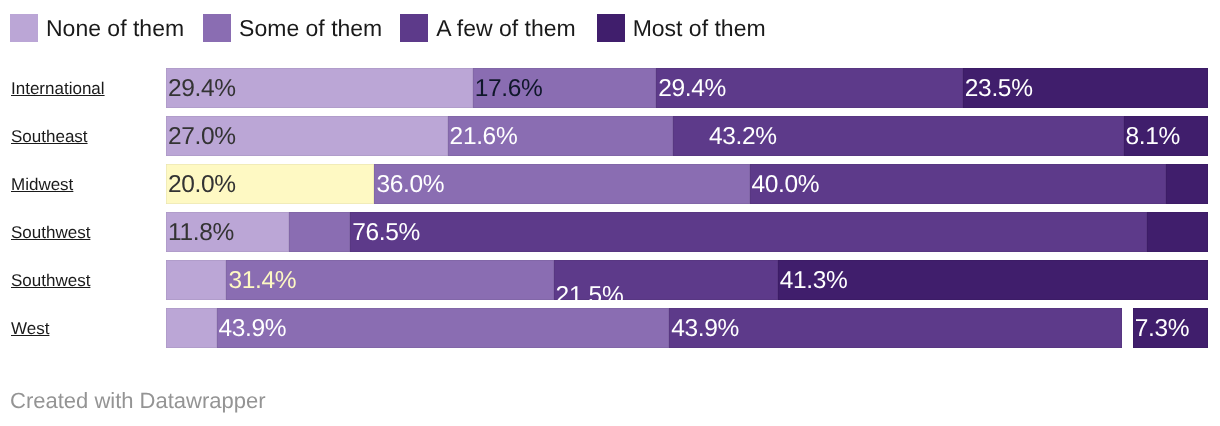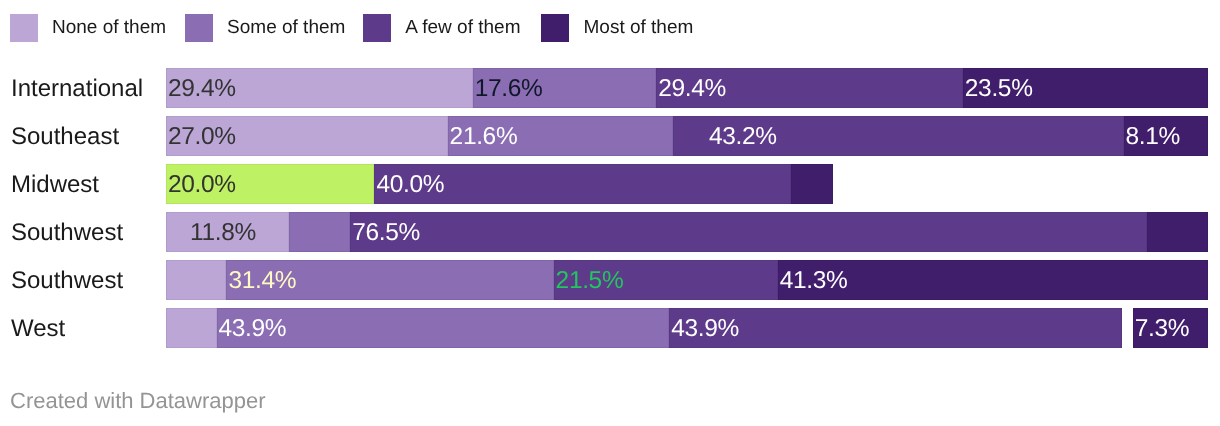--- a/index.html
+++ b/index.html
@@ -40,22 +40,22 @@
   }
   .legend-item:nth-child(1) { margin-right: 19px; }
   .legend-item:nth-child(2) { margin-right: 18px; }
   .legend-item:nth-child(3) { margin-right: 21px; }
   .legend-swatch {
     width: 28px;
     height: 28px;
     flex: 0 0 28px;
   }
   .legend-label {
-    margin-left: 14px;
-    font-size: 19px;
+    margin-left: 8px;
+    font-size: 23px;
     line-height: 28px;
     color: #1a1a1a;
     white-space: nowrap;
   }
 
   
   .rows {
     position: absolute;
     left: 0;
     top: 68px;
@@ -65,23 +65,24 @@
     position: relative;
     height: 40px;
     margin-bottom: 8px;
   }
   .row-label {
     position: absolute;
     left: 11px;
     top: 0;
     height: 40px;
     line-height: 42px;
-    font-size: 24px;
+    font-size: 17px;
     color: #1a1a1a;
     white-space: nowrap;
+    text-decoration: underline;
   }
   .bar {
     position: absolute;
     left: 166px;
     top: 0;
     width: 1042px;
     height: 40px;
     display: flex;
   }
   .seg {
@@ -167,51 +168,54 @@
             <span class="seg-label" style="color: rgb(255, 255, 255); margin-left: 34px;">43.2%</span>
           </div>
           <div class="seg" style="background: rgb(64, 30, 108); width: 8.10811%;">
             <span class="seg-label" style="color: rgb(255, 255, 255);">8.1%</span>
           </div>
         </div>
       </div>
       <div class="row">
         <div class="row-label">Midwest</div>
         <div class="bar">
-          <div class="seg" style="background: #bef264; width: 20%;">
+          <div class="seg" style="background: #fef9c3; width: 20%;">
             <span class="seg-label" style="color: rgb(51, 51, 51);">20.0%</span>
+          </div>
+          <div class="seg" style="background: rgb(138, 109, 178); width: 36%;">
+            <span class="seg-label" style="color: rgb(255, 255, 255);">36.0%</span>
           </div>
           <div class="seg" style="background: rgb(93, 58, 138); width: 40%;">
             <span class="seg-label" style="color: rgb(255, 255, 255);">40.0%</span>
           </div>
           <div class="seg" style="background: rgb(64, 30, 108); width: 4%;"></div>
         </div>
       </div>
       <div class="row">
         <div class="row-label">Southwest</div>
         <div class="bar">
           <div class="seg" style="background: rgb(187, 166, 214); width: 11.7882%;">
-            <span class="seg-label" style="color: rgb(51, 51, 51); margin-left: 22px;">11.8%</span>
+            <span class="seg-label" style="color: rgb(51, 51, 51);">11.8%</span>
           </div>
           <div class="seg" style="background: rgb(138, 109, 178); width: 5.89411%;"></div>
           <div class="seg" style="background: rgb(93, 58, 138); width: 76.4236%;">
             <span class="seg-label" style="color: rgb(255, 255, 255);">76.5%</span>
           </div>
           <div class="seg" style="background: rgb(64, 30, 108); width: 5.89411%;"></div>
         </div>
       </div>
       <div class="row">
         <div class="row-label">Southwest</div>
         <div class="bar">
           <div class="seg" style="background: rgb(187, 166, 214); width: 5.8%;"></div>
           <div class="seg" style="background: rgb(138, 109, 178); width: 31.4%;">
             <span class="seg-label" style="color: #fef9c3;">31.4%</span>
           </div>
           <div class="seg" style="background: rgb(93, 58, 138); width: 21.5%;">
-            <span class="seg-label" style="color: #22c55e;">21.5%</span>
+            <span class="seg-label" style="color: #ffffff; margin-top: 15px;">21.5%</span>
           </div>
           <div class="seg" style="background: rgb(64, 30, 108); width: 41.3%;">
             <span class="seg-label" style="color: rgb(255, 255, 255);">41.3%</span>
           </div>
         </div>
       </div>
       <div class="row">
         <div class="row-label">West</div>
         <div class="bar">
           <div class="seg" style="background: rgb(187, 166, 214); width: 4.9%;"></div>

